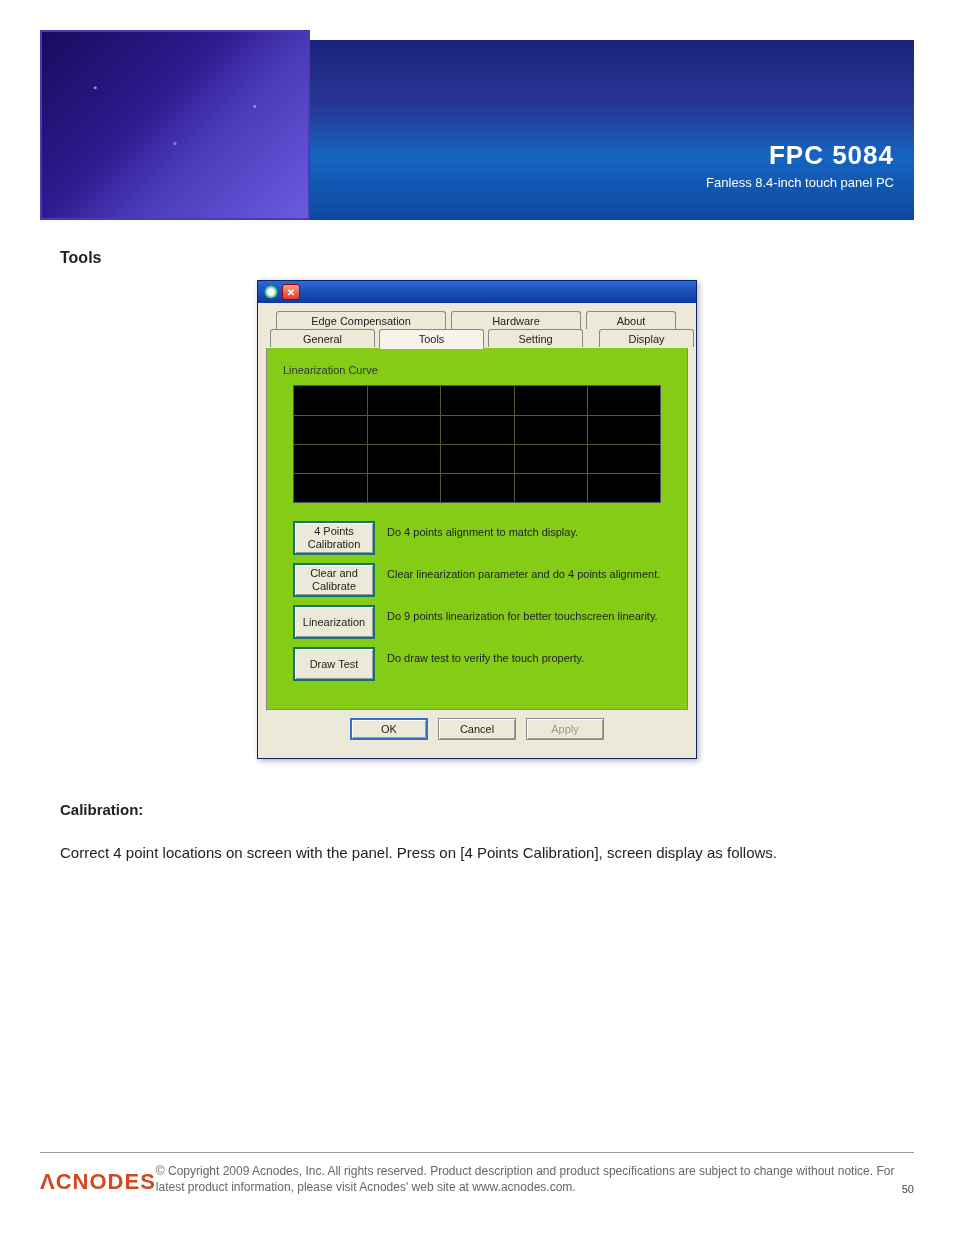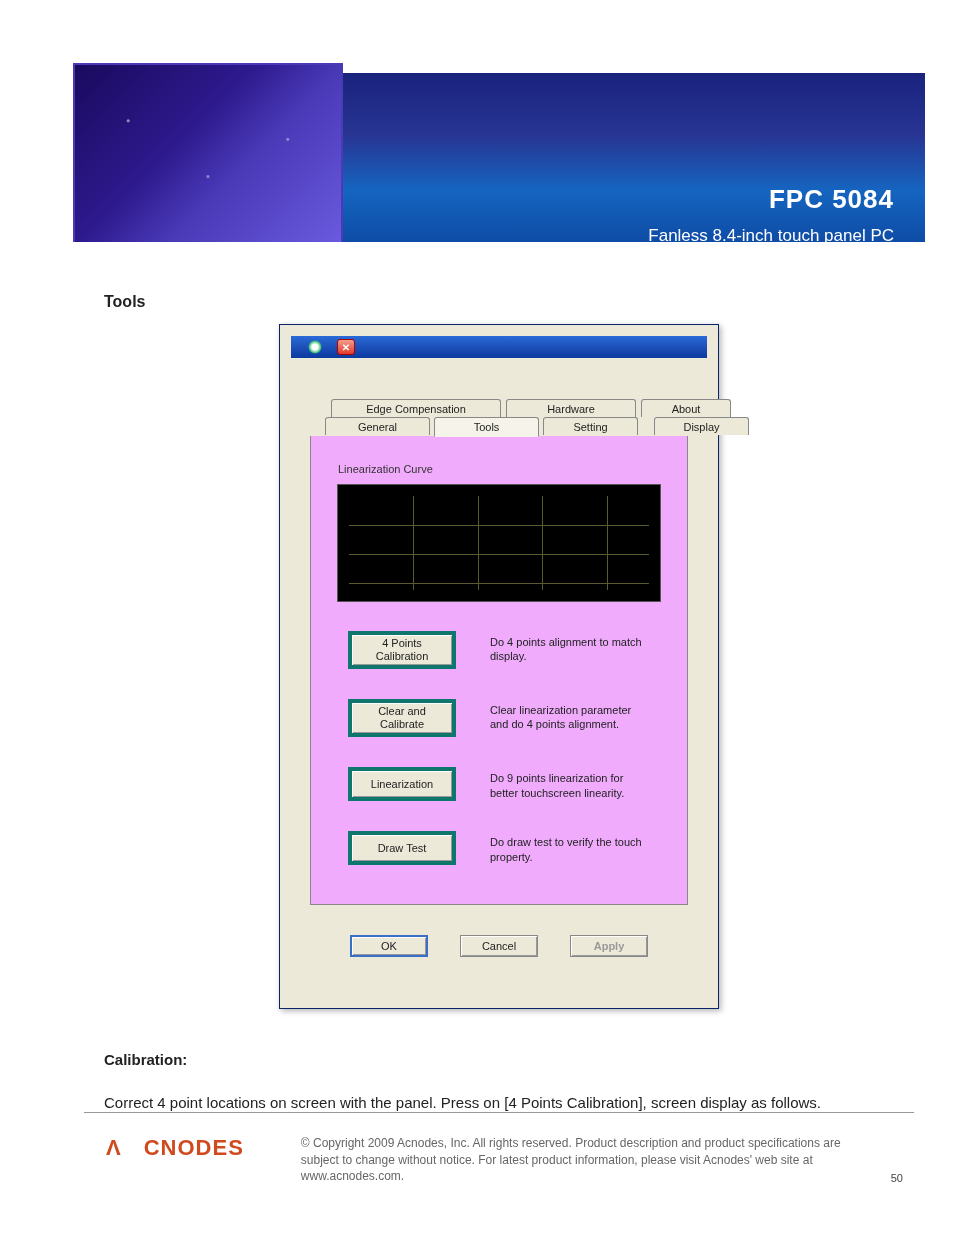--- a/index.html
+++ b/index.html
@@ -1,15 +1,15 @@
 <!DOCTYPE html>
 <html><head>
 <meta charset="utf-8">
 <style>
-  * { box-sizing: border-box; margin: 11px; padding: 0; }
+  * { box-sizing: border-box; margin: 0; padding: 0; }
   body {
     font-family: "Tahoma", "Arial", sans-serif;
     background: #fff;
     width: 954px;
     height: 1235px;
     position: relative;
     color: #000;
   }
   .page-header {
     position: relative;
@@ -36,21 +36,21 @@
     border: 2px solid #4a3ab8;
   }
   .banner-text {
     position: absolute;
     right: 60px;
     top: 140px;
     color: #fff;
     text-align: right;
   }
   .banner-text .t1 { font-size: 26px; font-weight: bold; letter-spacing: 1px; }
-  .banner-text .t2 { font-size: 17px; margin-top: 4px; }
+  .banner-text .t2 { font-size: 13px; margin-top: 4px; }
 
   .page-body {
     padding: 26px 60px 0 60px;
     font-size: 15px;
     line-height: 1.5;
     color: #222;
   }
   .section-heading { font-size: 16px; font-weight: bold; margin-bottom: 10px; }
   .body-para { margin-bottom: 20px; }
 
@@ -115,21 +115,21 @@
   .tab.row2 { top: 18px; z-index: 2; }
   .t-edge { left: 10px; width: 170px; }
   .t-hw { left: 185px; width: 130px; }
   .t-about { left: 320px; width: 90px; }
   .t-general { left: 4px; width: 105px; }
   .t-tools { left: 113px; width: 105px; background: #f5f3ea; z-index: 3; height: 20px; border-bottom: 1px solid #f5f3ea; }
   .t-setting { left: 222px; width: 95px; }
   .t-display { left: 333px; width: 95px; }
 
   .tab-panel {
-    background: #f0abfc;
+    background: #84cc16;
     border: 1px solid #888;
     border-top: none;
     padding: 14px 16px 20px 16px;
     margin-top: -1px;
   }
   .group-label { font-size: 11px; color: #333; margin-bottom: 6px; }
   .lin-curve {
     background: #000;
     height: 118px;
     margin: 0 10px 18px 10px;
@@ -140,24 +140,24 @@
   .lin-curve .grid-line-h { left: 0; right: 0; height: 1px; }
   .lin-curve .grid-line-v { top: 0; bottom: 0; width: 1px; }
 
   .btn-row {
     display: flex;
     align-items: flex-start;
     margin: 8px 10px;
     gap: 12px;
   }
   .win-btn {
-    width: 108px;
+    width: 82px;
     min-height: 34px;
     background: #ece9d8;
-    border: 4px solid #0f766e;
+    border: 2px solid #0f766e;
     box-shadow: inset 1px 1px 0 #fff, inset -1px -1px 0 #999;
     font-size: 11px;
     color: #222;
     display: flex;
     align-items: center;
     justify-content: center;
     text-align: center;
     padding: 2px 4px;
     line-height: 1.2;
   }
@@ -176,35 +176,35 @@
   }
   .dlg-btn {
     width: 78px; height: 22px;
     background: #ece9d8;
     border: 1px solid #888;
     box-shadow: inset 1px 1px 0 #fff, inset -1px -1px 0 #999;
     font-size: 11px;
     display: flex; align-items: center; justify-content: center;
   }
   .dlg-btn.default { border: 2px solid #3a6fc9; }
-  .dlg-btn.disabled { color: #999; font-weight: bold; }
+  .dlg-btn.disabled { color: #999; }
 
   
   .page-footer {
     position: absolute;
     left: 0; right: 0;
     bottom: 40px;
     padding: 0 40px;
   }
   .footer-rule {
     border: none;
     border-top: 1px solid #999;
     margin-bottom: 10px;
   }
-  .footer-row { display: flex; align-items: flex-start; gap: 24px; }
+  .footer-row { display: flex; align-items: flex-end; }
   .logo {
     font-size: 22px;
     font-weight: bold;
     letter-spacing: 1px;
     color: #d04a20;
     font-family: Arial, sans-serif;
   }
   .logo .lambda { color: #d04a20; font-weight: 900; }
   .footer-info { font-size: 12px; color: #666; line-height: 1.35; flex: 1; }
   .footer-page { font-size: 11px; color: #444; align-self: flex-end; margin-left: auto; }

